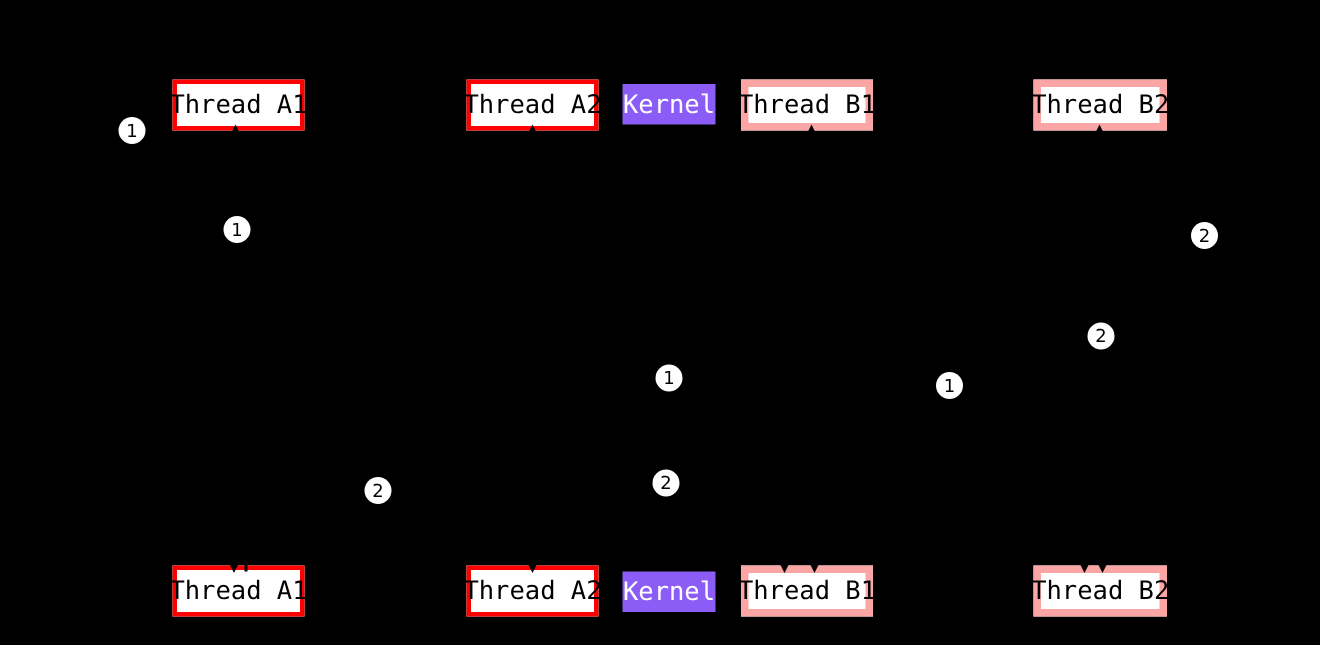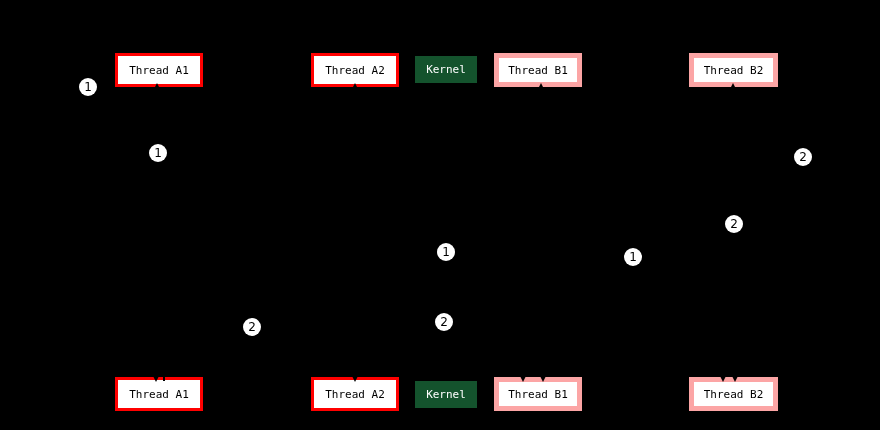--- a/index.html
+++ b/index.html
@@ -7,26 +7,26 @@
     position:relative;
     width:880px;height:430px;
     background:#000;
     overflow:hidden;
     font-family:"DejaVu Sans Mono",monospace;
   }
   .node{
     position:absolute;
     box-sizing:border-box;
     display:flex;align-items:center;justify-content:center;
-    font-size:11px;
+    font-size:17px;
     white-space:nowrap;
   }
   .node.ta{background:#fff;color:#000;border:3px solid #ff0000;}
   .node.tb{background:#fff;color:#000;border:5px solid #fca5a5;}
-  .node.kernel{background:#14532d;color:#ffffff;border:none;}
+  .node.kernel{background:#8b5cf6;color:#ffffff;border:none;}
   .badge{
     position:absolute;
     width:18px;height:18px;
     border-radius:50%;
     background:#fff;color:#000;
     display:flex;align-items:center;justify-content:center;
     font-family:"DejaVu Sans",sans-serif;
     font-size:12px;line-height:1;
   }
   .tri-up{

